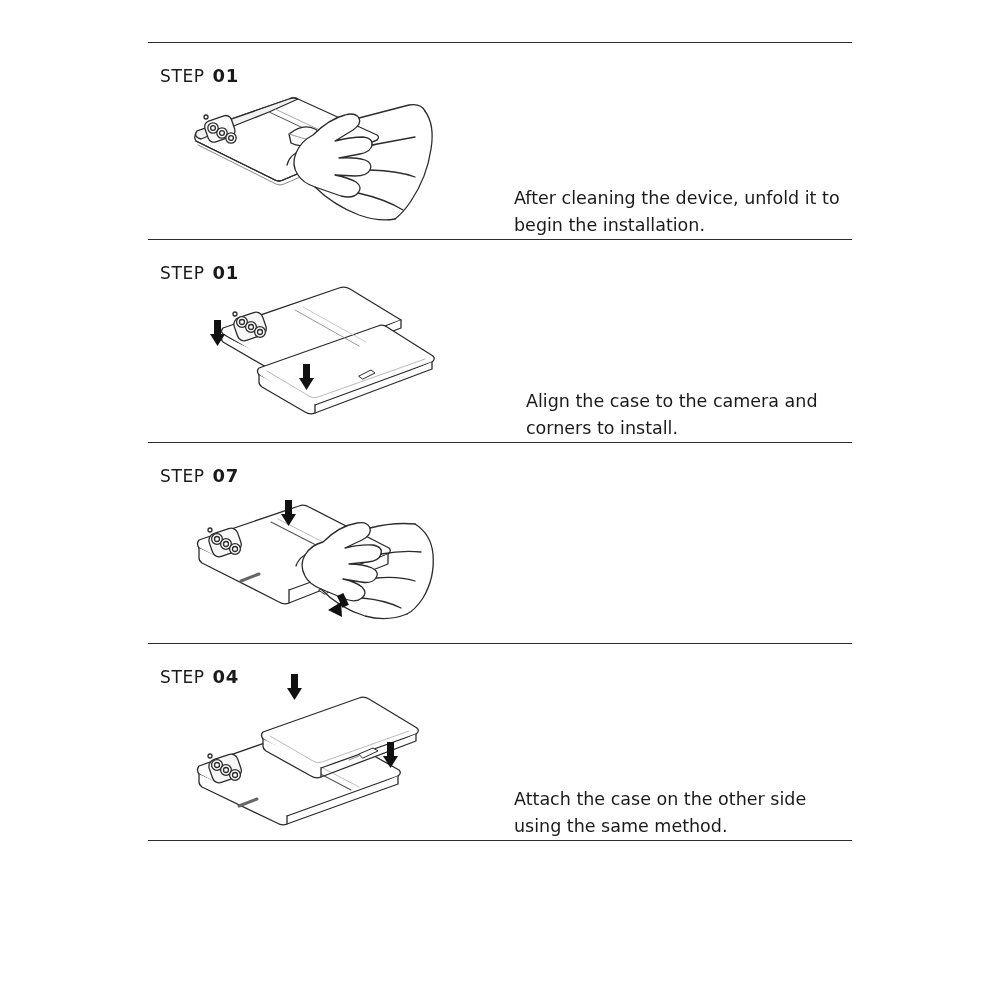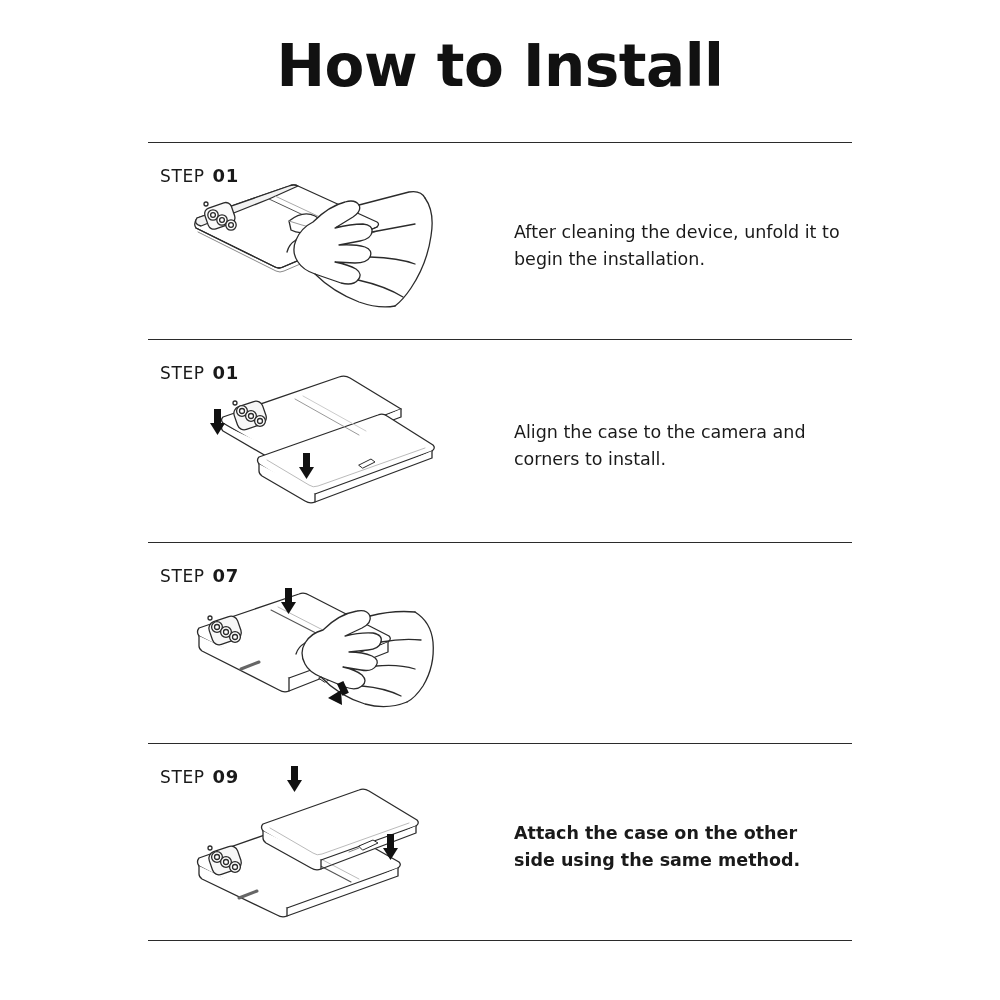--- a/index.html
+++ b/index.html
@@ -54,21 +54,21 @@
     color: #1a1a1a;
     white-space: nowrap;
   }
   .step-label .num {
     font-weight: 700;
     margin-left: 8px;
     font-size: 18px;
   }
   .step-body {
     display: flex;
-    align-items: center;
+    align-items: flex-end;
     width: 100%;
     min-height: 196px;
     padding-top: 10px;
     box-sizing: border-box;
   }
   .illus {
     width: 360px;
     flex: 0 0 360px;
     display: flex;
     justify-content: center;
@@ -78,31 +78,30 @@
     flex: 1 1 auto;
     font-size: 17.5px;
     line-height: 1.55;
     color: #1a1a1a;
     padding-left: 6px;
     padding-right: 10px;
     max-width: 340px;
   }
   
   .step-1 .step-body { min-height: 196px; }
-  .step-2 .step-body { min-height: 202px; }
+  .step-2 .step-body { min-height: 202px; gap: 12px; }
   .step-3 .step-body { min-height: 200px; }
-  .step-4 .step-body { min-height: 196px; font-weight: bold; }
+  .step-4 .step-body { min-height: 196px; }
   svg { display: block; }
 </style>
 </head>
 <body>
 
 <div class="page">
 
-  <h1 class="title">How to Install</h1>
 
   <div class="steps">
 
     <div class="divider"></div>
 
     <div class="step-row step-1">
       <div class="step-label">
         <span>STEP</span><span class="num">01</span>
       </div>
       <div class="step-body">
@@ -247,21 +246,21 @@
             </g>
           </svg>
         </div>
       </div>
     </div>
 
     <div class="divider"></div>
 
     <div class="step-row step-4">
       <div class="step-label">
-        <span>STEP</span><span class="num">09</span>
+        <span>STEP</span><span class="num">04</span>
       </div>
       <div class="step-body">
         <div class="illus">
           <svg width="330" height="170" viewBox="0 0 330 170" fill="none" stroke="#2b2b2b" stroke-width="1.3" stroke-linejoin="round" stroke-linecap="round">
 
             <path d="M36 96 L150 56 Q155 54 160 57 L236 100 Q239 103 235 106 L124 146 Q119 148 114 145 L36 104 Q33 100 36 96 Z" fill="#ffffff"></path>
             <path d="M36 104 L36 112 Q36 115 39 117 L114 153 Q119 156 124 154 L124 146" fill="#ffffff"></path>
             <path d="M235 106 L235 114 L124 154" fill="#ffffff"></path>
             <g>
               <rect x="44" y="92" width="30" height="24" rx="7" transform="rotate(-19 44 92)" fill="#f7f7f7"></rect>

